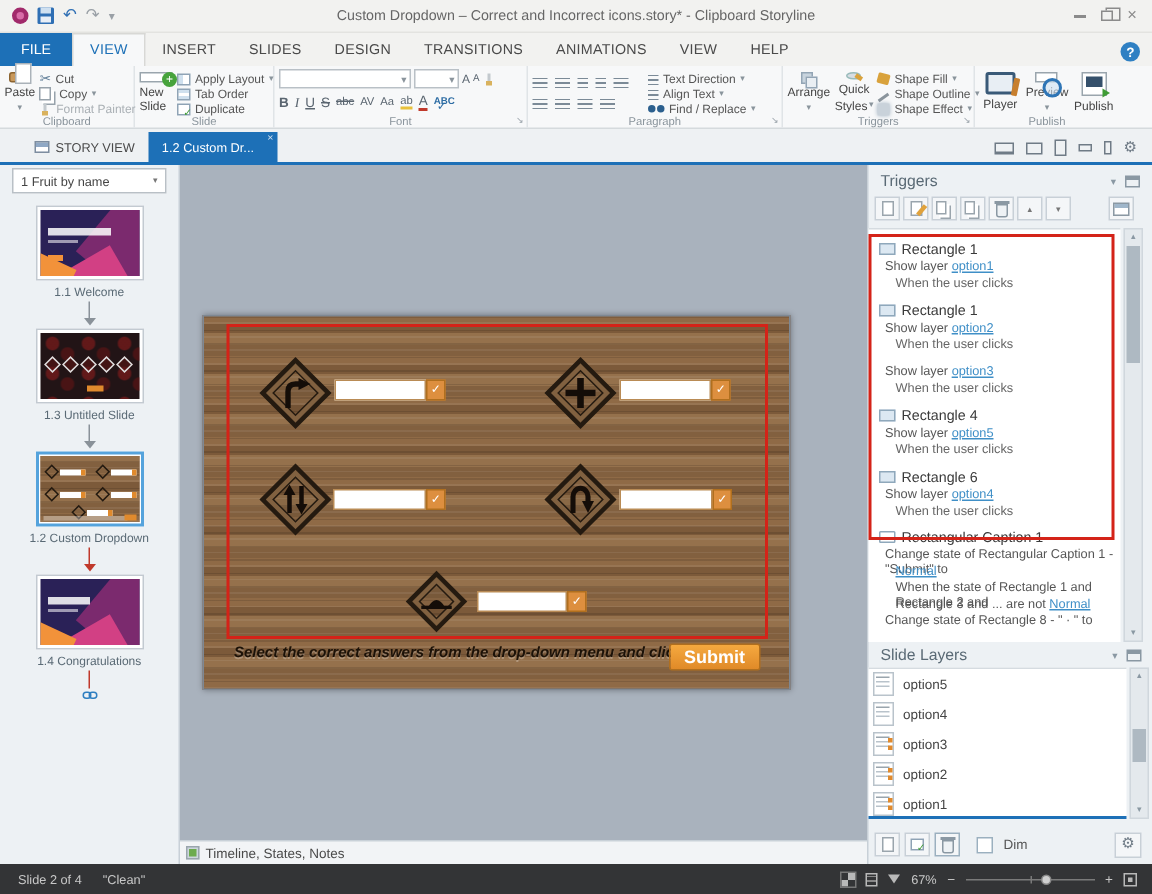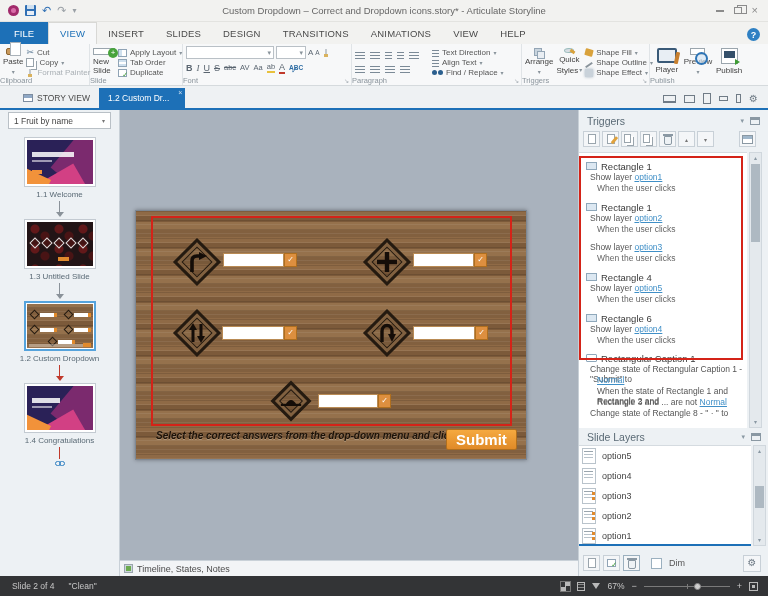--- a/index.html
+++ b/index.html
@@ -24,21 +24,21 @@
   .undo-g{color:#2f6fb4;}.redo-g{color:#9aa0a6;}.qat-caret{color:#9aa0a6;font-size:8px;}
   
   .menubar{left:0;top:22px;width:768px;height:22px;background:#f2f2f0;display:flex;align-items:flex-end;}
   .file-tab{height:22px;padding:0 14px;background:#1d70b7;color:#fff;font-size:9.5px;display:flex;align-items:center;}
   .mtab{height:22px;padding:0 11px;font-size:9.5px;color:#4a4a4a;display:flex;align-items:center;letter-spacing:.2px;}
   .mtab.active{background:#f7f8f9;color:#1d70b7;border:1px solid #d8d8d5;border-bottom:none;}
   .help-ico{margin-left:auto;margin-right:8px;margin-bottom:3px;width:13px;height:13px;border-radius:50%;background:#2f80c3;color:#fff;font-size:9px;font-weight:bold;display:flex;align-items:center;justify-content:center;}
   
   .ribbon{left:0;top:44px;width:768px;height:42px;background:#f7f8f9;border-bottom:1px solid #d5dadd;display:flex;}
   .rgroup{position:relative;height:100%;border-right:1px solid #e0e4e7;padding:2px 3px 10px 3px;display:flex;gap:3px;}
-  .rglabel{position:absolute;left:0;right:0;bottom:0;text-align:left;font-size:7.5px;color:#8a949c;}
+  .rglabel{position:absolute;left:0;right:0;bottom:0;text-align:center;font-size:7.5px;color:#8a949c;}
   .launcher{position:absolute;right:2px;bottom:1px;font-size:6px;color:#98a1a8;}
   .bigbtn{display:flex;flex-direction:column;align-items:center;justify-content:flex-start;padding-top:2px;width:34px;font-size:8px;color:#444;gap:2px;}
   .smallcol{display:flex;flex-direction:column;justify-content:flex-start;gap:1px;padding-top:2px;}
   .sbtn{display:flex;align-items:center;gap:3px;font-size:8px;color:#555;height:9px;white-space:nowrap;}
   .sbtn .car{font-size:6px;color:#8a949c;}
   .gray{color:#aab0b5;}
   
   .i-clip{width:14px;height:17px;background:#c9995c;border:1px solid #8c6430;border-radius:2px;position:relative;}
   .i-clip::before{content:"";position:absolute;left:4px;top:-2px;width:5px;height:3px;background:#9aa3ab;}
   .i-clip::after{content:"";position:absolute;right:-2px;bottom:-2px;width:9px;height:12px;background:#fff;border:1px solid #aab2b9;}
@@ -139,21 +139,21 @@
   .wood{background-color:#8a6544;background-image:repeating-linear-gradient(0deg,rgba(255,255,255,.07) 0 1px,rgba(0,0,0,0) 1px 4px,rgba(0,0,0,.12) 4px 5px,rgba(0,0,0,0) 5px 9px),repeating-linear-gradient(0deg,#8f6a46 0 6px,#82603f 6px 13px,#95714c 13px 21px,#7c5a3a 21px 27px);}
   .sel-rect{position:absolute;left:15px;top:5px;width:361px;height:210px;border:2px solid #d42318;}
   .sign{position:absolute;display:flex;align-items:center;justify-content:center;}
   .sign .dia{position:absolute;left:50%;top:50%;width:34px;height:34px;transform:translate(-50%,-50%) rotate(45deg);border:3px solid #241a10;box-shadow:inset 0 0 0 1.5px rgba(36,26,16,.0),inset 0 0 0 3px rgba(140,105,70,.9),inset 0 0 0 4px #241a10;background:rgba(0,0,0,.07);}
   .sign.small .dia{width:29px;height:29px;}
   .sign svg{position:relative;z-index:1;}
   .dd-box{position:absolute;height:14px;display:flex;}
   .dd-box .field{background:#fff;border:1px solid #b98b55;height:14px;}
   .dd-box .chk{width:13px;height:14px;background:#dd8f3f;border:1px solid #b06f1e;color:#fff;font-size:8px;line-height:12px;text-align:center;}
   .stage-caption{position:absolute;left:20px;top:219px;font-size:10px;font-style:italic;font-weight:bold;color:#1c1208;text-shadow:0 1px 0 rgba(255,255,255,.25);}
-  .submit-btn{position:absolute;left:310px;top:218px;padding:1px 9px;background:linear-gradient(#f5a93f,#e08a28);border:1px solid #b06f1e;border-radius:2px;color:#fff;font-size:15px;font-weight:bold;}
+  .submit-btn{position:absolute;left:310px;top:218px;padding:1px 9px;background:linear-gradient(#f5a93f,#e08a28);border:1px solid #b06f1e;border-radius:2px;color:#fff;font-size:12px;font-weight:bold;}
   
   .timelinebar{left:120px;top:560px;width:458px;height:16px;background:#f2f4f6;border-top:1px solid #c9d1d8;display:flex;align-items:center;gap:4px;padding-left:4px;font-size:9px;color:#4a4a4a;}
   .tl-ico{width:9px;height:9px;background:#cdd6dd;border:1px solid #9aa5ad;position:relative;}
   .tl-ico::after{content:"";position:absolute;left:1px;top:1px;width:5px;height:5px;background:#6cab4e;}
   
   .rpanel{left:578px;top:110px;width:190px;height:466px;background:#edf1f4;border-left:1px solid #c8d0d7;}
   .rp-head{display:flex;align-items:center;justify-content:space-between;padding:5px 8px 3px 8px;font-size:10.5px;color:#5a6a75;}
   .rp-head .right{display:flex;align-items:center;gap:6px;color:#8a98a3;}
   .trig-toolbar{display:flex;align-items:center;gap:2px;padding:1px 4px 3px 4px;}
   .tbtn{width:17px;height:16px;background:#f4f6f8;border:1px solid #c8d0d7;display:flex;align-items:center;justify-content:center;}
@@ -209,21 +209,21 @@
 <body>
 
 <div class="abs titlebar">
   <div class="app-logo"></div>
   <div class="qat">
     <span class="save-ico"></span>
     <span class="g undo-g">↶</span>
     <span class="g redo-g">↷</span>
     <span class="qat-caret">▾</span>
   </div>
-  <div class="title-text">Custom Dropdown – Correct and Dropdown icons.story* - Articulate Storyline</div>
+  <div class="title-text">Custom Dropdown – Correct and Incorrect icons.story* - Clipboard Storyline</div>
   <div class="winbtns">
     <span class="wb-min"></span>
     <span class="wb-res"></span>
     <span class="wb-close">×</span>
   </div>
 </div>
 
 <div class="abs menubar">
   <div class="file-tab">FILE</div>
   <div class="mtab active">VIEW</div>

